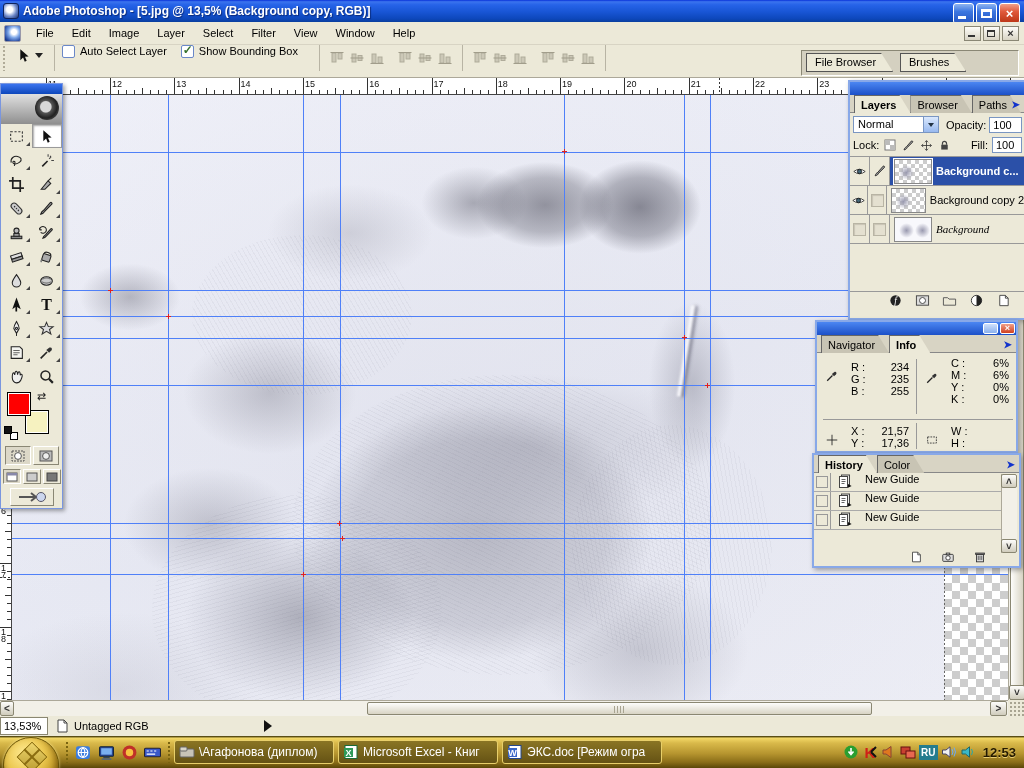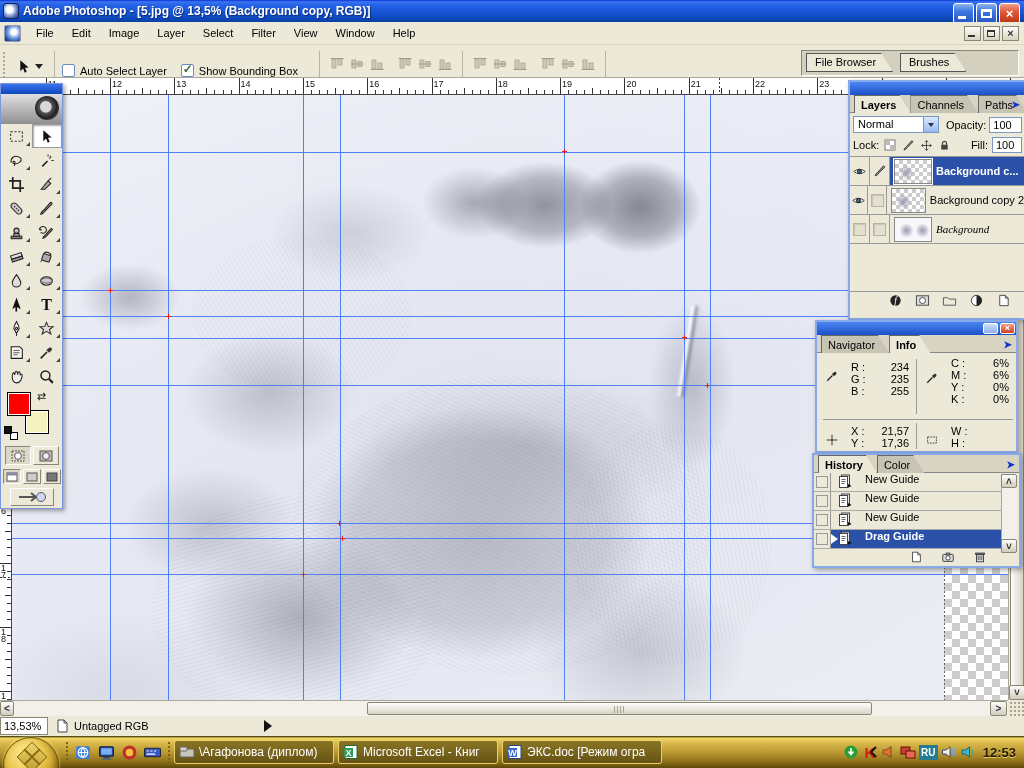--- a/index.html
+++ b/index.html
@@ -27,21 +27,21 @@
 #menubar .psicon { width:17px; height:17px; margin:0 6px 0 4px; border-radius:2px;
   background:radial-gradient(circle at 60% 40%, #fff 0 20%, #7fa8e8 45%, #23469e 80%, #122a66 100%); border:1px solid #99a; }
 .menu-item { padding:0 9px; line-height:22px; }
 #childbtns { position:absolute; right:5px; top:26px; display:flex; gap:2px; }
 .cbtn { width:17px; height:15px; border:1px solid #8a8775; background:linear-gradient(180deg,#fdfcf8,#d8d4c4); position:relative; }
 .cbtn .g-min { position:absolute; left:3px; bottom:3px; width:7px; height:2px; background:#333; }
 .cbtn .g-res { position:absolute; left:3px; top:3px; width:8px; height:7px; border:1px solid #333; border-top-width:2px; }
 .cbtn .g-x { color:#333; font-weight:bold; font-size:11px; line-height:13px; text-align:center; display:block; }
 
 
-#optionsbar { position:absolute; left:0; top:45px; width:1024px; height:33px; background:#ECE9D8; border-bottom:1px solid #aca899; display:flex; align-items:flex-end; }
+#optionsbar { position:absolute; left:0; top:45px; width:1024px; height:33px; background:#ECE9D8; border-bottom:1px solid #aca899; display:flex; align-items:flex-start; }
 .grip-v { width:5px; height:26px; margin:0 4px 0 2px;
   background-image:radial-gradient(circle,#b0ab98 34%, transparent 40%); background-size:4px 4px; }
 .toolbtn-opt { display:flex; align-items:center; gap:3px; padding:2px 4px; }
 .dd-arrow { width:0; height:0; border-left:4px solid transparent; border-right:4px solid transparent; border-top:5px solid #222; }
 .opt-sep { width:1px; height:26px; background:#b8b4a4; margin:0 7px; }
 .cb { width:13px; height:13px; background:#fff; border:1px solid #6a88c8; border-radius:2px; margin-right:5px; position:relative; }
 .cb.checked::after { content:"✓"; position:absolute; left:1px; top:-3px; font-size:12px; font-weight:bold; color:#35702a; }
 .cb-label { margin-right:14px; }
 .al-ico { margin:0 2px; opacity:0.9; }
 #palette-well { position:absolute; right:5px; top:50px; width:218px; height:26px; background:#d4d0c0;
@@ -838,21 +838,21 @@
       <div class="grip"></div>
     </div>
   <div class="sb-btn" style="left:990px;top:0;width:17px;">&gt;</div>
 </div>
 <div id="corner-grip"></div>
 
 <div id="layers-pal" class="palette">
   <div class="pal-title"></div>
   <div class="tabs" id="layers-tabs">
       <div class="ps-tab active">Layers</div>
-      <div class="ps-tab">Channels</div>
+      <div class="ps-tab">Browser</div>
       <div class="ps-tab">Paths</div>
       <div class="tab-menu-arrow">➤</div>
     </div>
   <div class="lp-row1">
     <div class="combo"><span>Normal</span><span class="cbtn2"></span></div>
     <span style="margin-left:4px;">Opacity:</span>
     <span class="val-box" style="width:34px;">100</span>
   </div>
   <div class="lp-row2">
     <span>Lock:</span>
@@ -1097,35 +1097,20 @@
         <span class="hico">
           <svg width="16" height="16" viewBox="0 0 16 16">
             <rect x="4.5" y="2" width="8" height="11" fill="#e8e8e4" stroke="#444"></rect>
             <rect x="2.5" y="3.5" width="8" height="11" fill="#fff" stroke="#444"></rect>
             <path d="M4.5 6.5h4 M4.5 8.5h4 M4.5 10.5h3" stroke="#666"></path>
             <path d="M11 11 l3.6 1.9 -3.6 1.9z" fill="#111"></path>
           </svg>
         </span>
         <span style="margin-left: 8px;">New Guide</span>
       </div>
-      <div class="hist-row selected">
-        <div class="hist-check">
-          <div class="box"></div>
-        </div>
-        <div class="tri"></div>
-        <span class="hico">
-          <svg width="16" height="16" viewBox="0 0 16 16">
-            <rect x="4.5" y="2" width="8" height="11" fill="#e8e8e4" stroke="#444"></rect>
-            <rect x="2.5" y="3.5" width="8" height="11" fill="#fff" stroke="#444"></rect>
-            <path d="M4.5 6.5h4 M4.5 8.5h4 M4.5 10.5h3" stroke="#666"></path>
-            <path d="M11 11 l3.6 1.9 -3.6 1.9z" fill="#111"></path>
-          </svg>
-        </span>
-        <span style="margin-left: 8px;">Drag Guide</span>
-      </div>
     </div>
   <div id="hist-scroll">
     <div class="sb-btn" style="left:-1px;top:0;width:16px;height:14px;">˄</div>
     <div class="sb-btn" style="left:-1px;bottom:0;width:16px;height:14px;">˅</div>
   </div>
   <div id="hist-btns">
       <span>
         <svg width="14" height="14" viewBox="0 0 16 16">
           <path d="M4 2.5 h6 l3 3 V13.5 H4z" fill="#fff" stroke="#444"></path>
           <path d="M10 2.5 v3 h3" fill="none" stroke="#444"></path>

